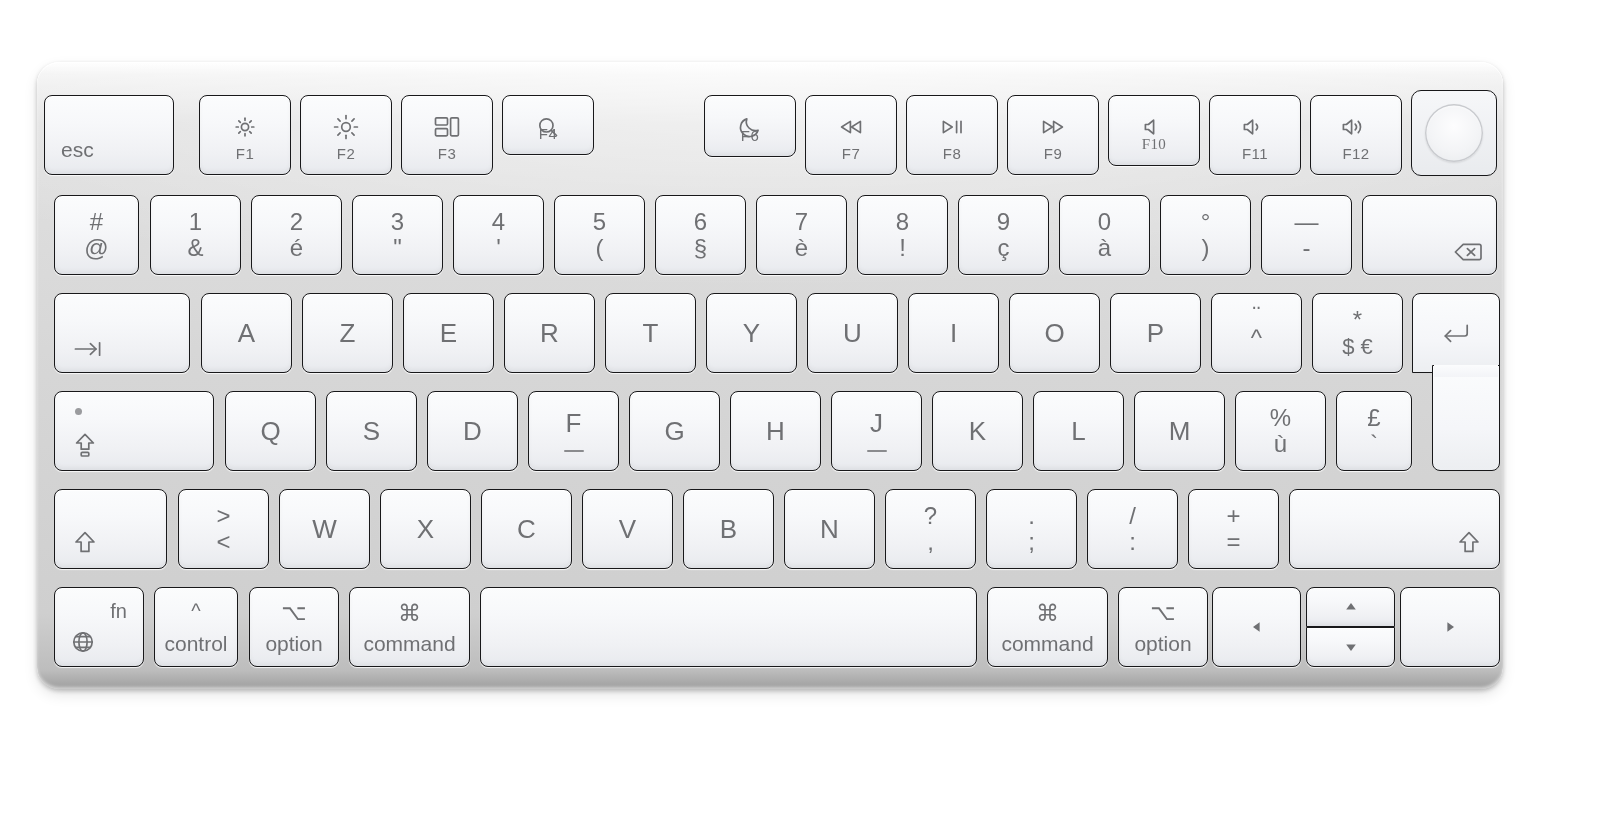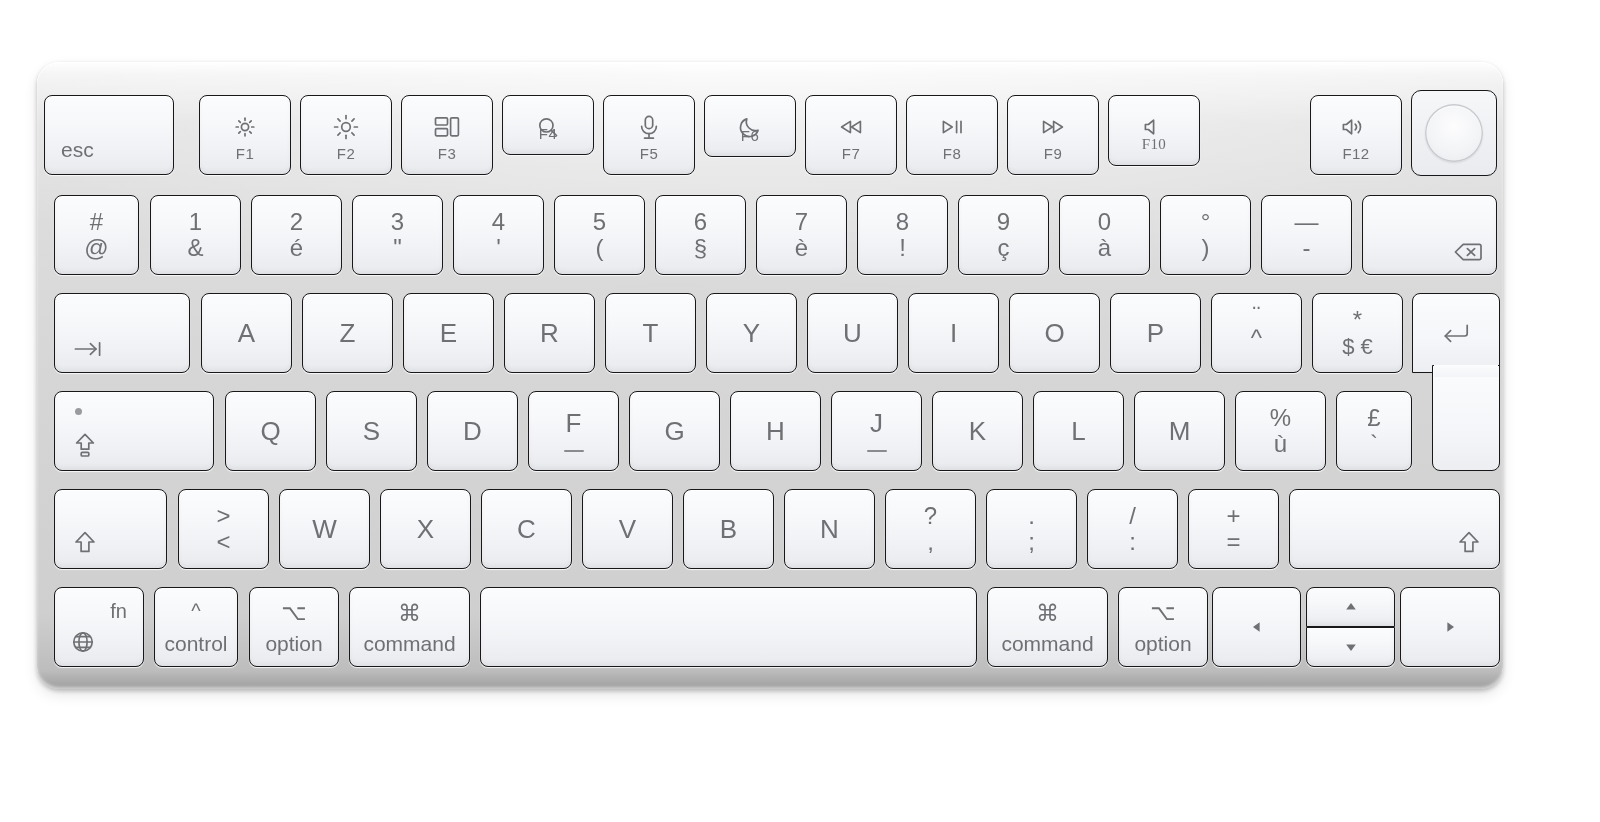--- a/index.html
+++ b/index.html
@@ -198,31 +198,20 @@
   <div class="key fnkey" style="left:502px;top:95px;width:92px;height:60px;">
     <span class="icon">
       <svg width="24" height="24" viewBox="0 0 24 24">
           <circle class="st" cx="10.4" cy="10.4" r="6.6"></circle>
           <path class="st" d="M15.3 15.3l5.2 5.2"></path>
         </svg>
     </span>
     <span class="sub">F4</span>
   </div>
 
-  <div class="key fnkey" style="left:603px;top:95px;width:92px;height:80px;">
-    <span class="icon">
-      <svg width="20" height="25" viewBox="0 0 20 25">
-        <rect class="st" x="6.3" y="1.4" width="7.4" height="12.2" rx="3.7"></rect>
-        <path class="st" d="M2.6 11.3c0 4.1 3.3 7.4 7.4 7.4s7.4-3.3 7.4-7.4"></path>
-        <path class="st" d="M10 18.7v4.4"></path>
-          <path class="st" d="M5.6 23.2h8.8"></path>
-      </svg>
-    </span>
-    <span class="sub">F5</span>
-  </div>
 
   <div class="key fnkey" style="left:704px;top:95px;width:92px;height:62px;">
     <span class="icon">
       <svg width="24" height="24" viewBox="0 0 24 24">
         <path class="st" d="M20.1 15.2A9 9 0 0 1 8.8 3.9a9 9 0 1 0 11.3 11.3z"></path>
       </svg>
     </span>
     <span class="sub">F6</span>
   </div>
 
@@ -259,20 +248,29 @@
 
   <div class="key fnkey" style="left:1108px;top:95px;width:92px;height:71px;font-family:Liberation Serif, serif;">
     <span class="icon">
       <svg width="22" height="20" viewBox="0 0 22 20">
         <path class="st" d="M10.6 3.2L5.4 7.5H2.4v5h3l5.2 4.3z"></path>
       </svg>
     </span>
     <span class="sub">F10</span>
   </div>
 
+  <div class="key fnkey" style="left:1209px;top:95px;width:92px;height:80px;">
+    <span class="icon">
+      <svg width="26" height="20" viewBox="0 0 26 20">
+        <path class="st" d="M10.6 3.2L5.4 7.5H2.4v5h3l5.2 4.3z"></path>
+        <path class="st" d="M14.2 7.1a4.3 4.3 0 0 1 0 5.8"></path>
+      </svg>
+    </span>
+    <span class="sub">F11</span>
+  </div>
 
   <div class="key fnkey" style="left:1310px;top:95px;width:92px;height:80px;">
     <span class="icon">
       <svg width="30" height="20" viewBox="0 0 30 20">
         <path class="st" d="M10.6 3.2L5.4 7.5H2.4v5h3l5.2 4.3z"></path>
         <path class="st" d="M14.2 7.1a4.3 4.3 0 0 1 0 5.8"></path>
         <path class="st" d="M17.3 4.4a8.2 8.2 0 0 1 0 11.2"></path>
       </svg>
     </span>
     <span class="sub">F12</span>

